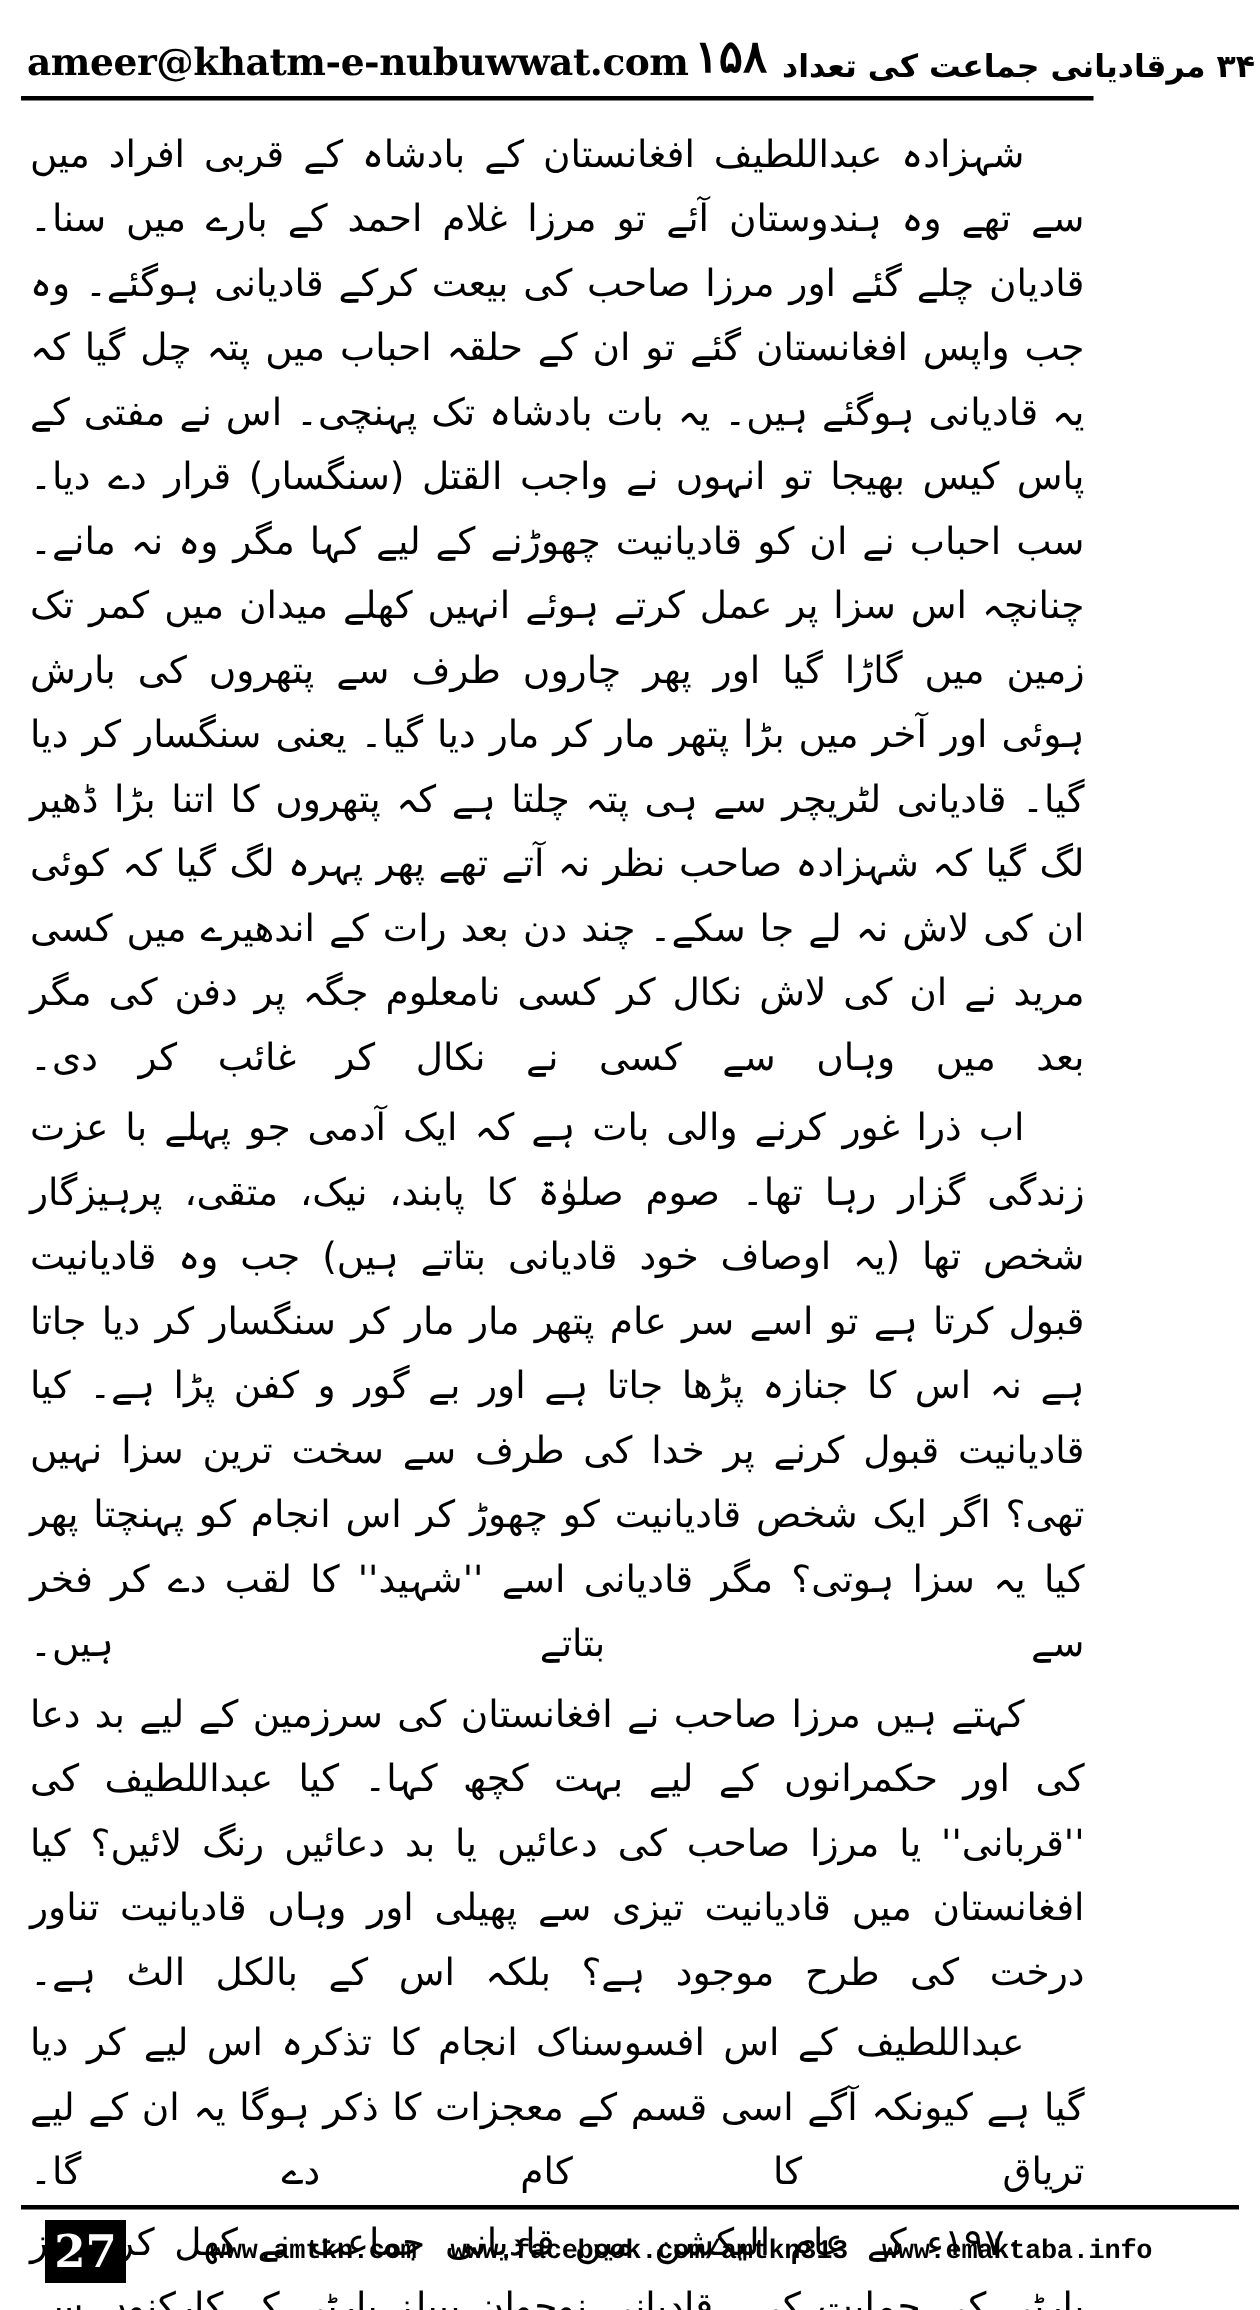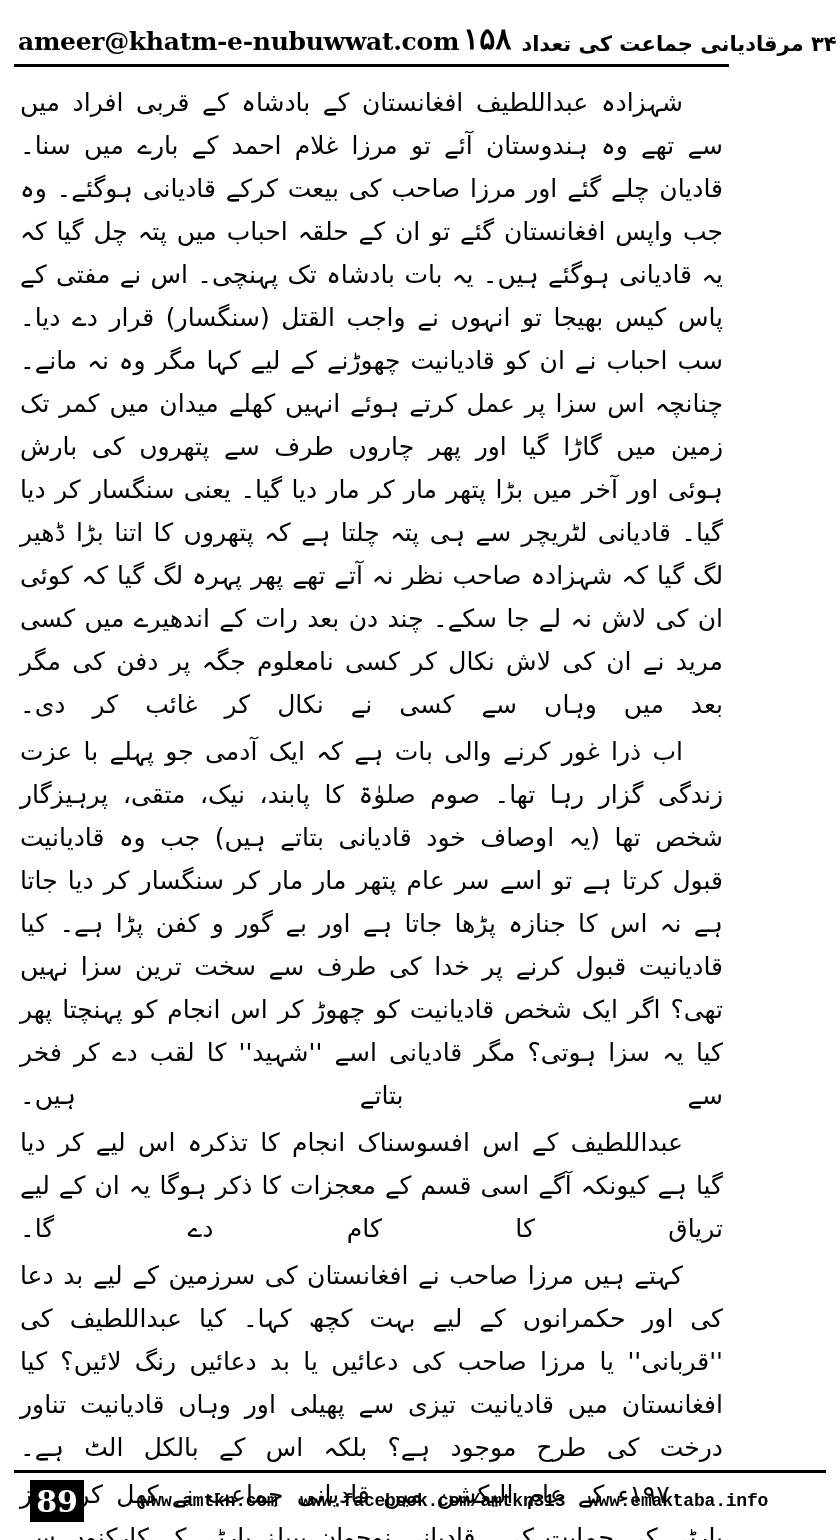--- a/index.html
+++ b/index.html
@@ -148,33 +148,33 @@
   </div>
 
   <div class="rule"></div>
 
   <div class="content">
 
     <p class="para indent">شہزادہ عبداللطیف افغانستان کے بادشاہ کے قربی افراد میں سے تھے وہ ہندوستان آئے تو مرزا غلام احمد کے بارے میں سنا۔ قادیان چلے گئے اور مرزا صاحب کی بیعت کرکے قادیانی ہوگئے۔ وہ جب واپس افغانستان گئے تو ان کے حلقہ احباب میں پتہ چل گیا کہ یہ قادیانی ہوگئے ہیں۔ یہ بات بادشاہ تک پہنچی۔ اس نے مفتی کے پاس کیس بھیجا تو انہوں نے واجب القتل (سنگسار) قرار دے دیا۔ سب احباب نے ان کو قادیانیت چھوڑنے کے لیے کہا مگر وہ نہ مانے۔ چنانچہ اس سزا پر عمل کرتے ہوئے انہیں کھلے میدان میں کمر تک زمین میں گاڑا گیا اور پھر چاروں طرف سے پتھروں کی بارش ہوئی اور آخر میں بڑا پتھر مار کر مار دیا گیا۔ یعنی سنگسار کر دیا گیا۔ قادیانی لٹریچر سے ہی پتہ چلتا ہے کہ پتھروں کا اتنا بڑا ڈھیر لگ گیا کہ شہزادہ صاحب نظر نہ آتے تھے پھر پہرہ لگ گیا کہ کوئی ان کی لاش نہ لے جا سکے۔ چند دن بعد رات کے اندھیرے میں کسی مرید نے ان کی لاش نکال کر کسی نامعلوم جگہ پر دفن کی مگر بعد میں وہاں سے کسی نے نکال کر غائب کر دی۔</p>
 
     <p class="para indent">اب ذرا غور کرنے والی بات ہے کہ ایک آدمی جو پہلے با عزت زندگی گزار رہا تھا۔ صوم صلوٰۃ کا پابند، نیک، متقی، پرہیزگار شخص تھا (یہ اوصاف خود قادیانی بتاتے ہیں) جب وہ قادیانیت قبول کرتا ہے تو اسے سر عام پتھر مار مار کر سنگسار کر دیا جاتا ہے نہ اس کا جنازہ پڑھا جاتا ہے اور بے گور و کفن پڑا ہے۔ کیا قادیانیت قبول کرنے پر خدا کی طرف سے سخت ترین سزا نہیں تھی؟ اگر ایک شخص قادیانیت کو چھوڑ کر اس انجام کو پہنچتا پھر کیا یہ سزا ہوتی؟ مگر قادیانی اسے ''شہید'' کا لقب دے کر فخر سے بتاتے ہیں۔</p>
 
+    <p class="para indent">کہتے ہیں مرزا صاحب نے افغانستان کی سرزمین کے لیے بد دعا کی اور حکمرانوں کے لیے بہت کچھ کہا۔ کیا عبداللطیف کی ''قربانی'' یا مرزا صاحب کی دعائیں یا بد دعائیں رنگ لائیں؟ کیا افغانستان میں قادیانیت تیزی سے پھیلی اور وہاں قادیانیت تناور درخت کی طرح موجود ہے؟ بلکہ اس کے بالکل الٹ ہے۔</p>
+
     <p class="para indent">عبداللطیف کے اس افسوسناک انجام کا تذکرہ اس لیے کر دیا گیا ہے کیونکہ آگے اسی قسم کے معجزات کا ذکر ہوگا یہ ان کے لیے تریاق کا کام دے گا۔</p>
-
-    <p class="para indent">کہتے ہیں مرزا صاحب نے افغانستان کی سرزمین کے لیے بد دعا کی اور حکمرانوں کے لیے بہت کچھ کہا۔ کیا عبداللطیف کی ''قربانی'' یا مرزا صاحب کی دعائیں یا بد دعائیں رنگ لائیں؟ کیا افغانستان میں قادیانیت تیزی سے پھیلی اور وہاں قادیانیت تناور درخت کی طرح موجود ہے؟ بلکہ اس کے بالکل الٹ ہے۔</p>
 
 
     <p class="para indent para-last">۱۹۷۰ء کے عام الیکشن میں قادیانی جماعت نے کھل کر پیپلز پارٹی کی حمایت کی۔ قادیانی نوجوان پیپلز پارٹی کے کارکنوں سے بھی زیادہ سرگرمی سے الیکشن میں مصروف رہے۔ پیپلز</p>
 
   </div>
 
   <div class="footer">
     <div class="footer-rule"></div>
     <div class="footer-bar">
-      <div class="page-number-box">89</div>
+      <div class="page-number-box">27</div>
       <div class="footer-links">
         <span>www.amtkn.com</span>
         <span>www.facebook.com/amtkn313</span>
         <span>www.emaktaba.info</span>
       </div>
     </div>
   </div>
 
 </div>
 

